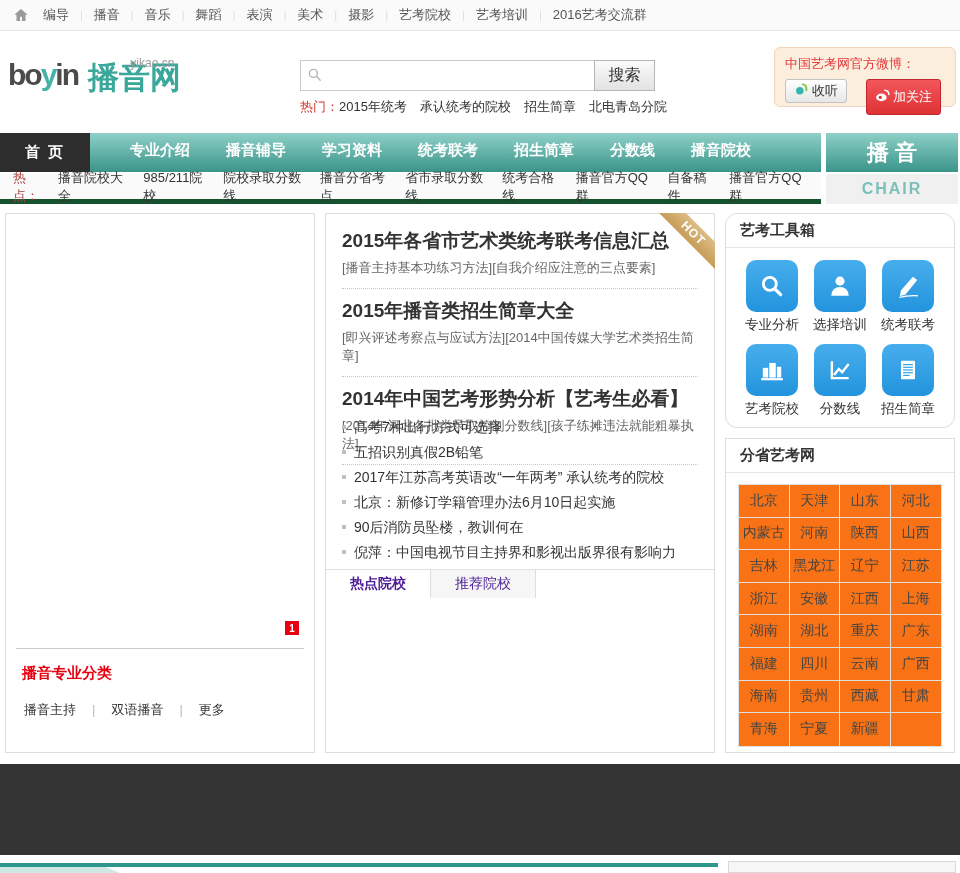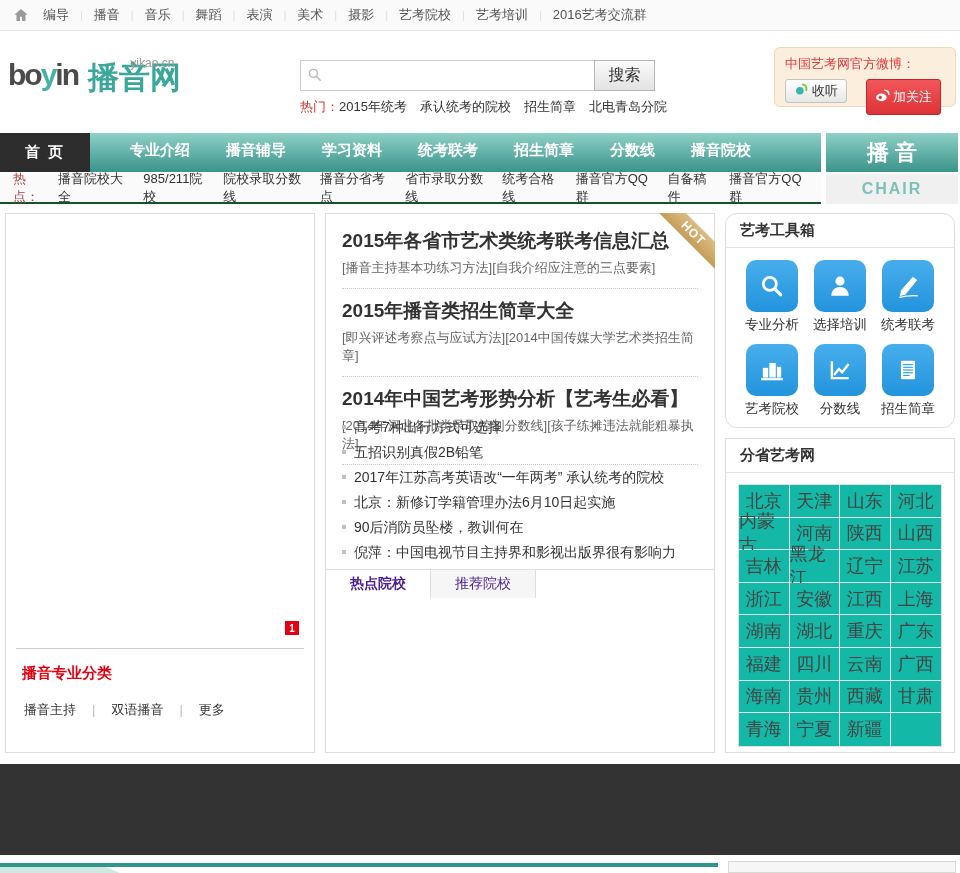--- a/index.html
+++ b/index.html
@@ -55,21 +55,21 @@
   .nav-band { flex:1; height:39px; background:linear-gradient(#8ed0c7,#3a948a);
     display:flex; align-items:center; justify-content:space-between; padding:0 70px 4px 40px; }
   .nav-band a { color:#fff; font-size:15px; font-weight:bold; }
   .nav-gap { width:5px; background:#fff; }
   .nav-channel { width:132px; height:39px; background:linear-gradient(#8ed0c7,#3a948a);
     color:#fff; font-size:22px; font-weight:bold; letter-spacing:6px;
     display:flex; align-items:center; justify-content:center; padding-left:6px; }
 
   
   .hotrow { position:absolute; top:174px; left:0; width:958px; height:30px; display:flex; }
-  .hotrow-left { flex:1; background:#fafafa; border-bottom:2px solid #14532d;
+  .hotrow-left { flex:1; background:#fafafa; border-bottom:5px solid #14532d;
     display:flex; align-items:center; padding-left:13px; font-size:13px; }
   .hotrow-left .lab { color:#a94442; margin-right:10px; }
   .hotrow-left a { color:#333; margin-right:15px; }
   .hotrow-gap { width:5px; background:#fff; }
   .chair { width:132px; background:#f0f0f0; color:#7cc0b9; font-size:16px; font-weight:bold;
     letter-spacing:2px; display:flex; align-items:center; justify-content:center; }
 
   
   .card { position:absolute; background:#fff; border:1px solid #ddd; }
   .left-box  { left:5px;   top:213px; width:310px; height:540px; }
@@ -111,22 +111,22 @@
     row-gap:10px; justify-items:center; }
   .tool { display:flex; flex-direction:column; align-items:center; cursor:pointer;text-align:center; }
   .tile { width:52px; height:52px; border-radius:10px; background:linear-gradient(#47aeec,#2294dd);
     display:flex; align-items:center; justify-content:center; }
   .tool .tlabel { margin-top:4px; font-size:13.5px; color:#333; }
 
   
   .prov-grid { margin:11px 12px; display:grid; grid-template-columns:repeat(4,1fr);
     border:1px solid #e0e0e0; }
   .prov-cell { height:32.6px; display:flex; align-items:center; justify-content:center;
-    font-size:18px; color:#444; border-right:1px solid #e0e0e0; border-bottom:1px solid #e0e0e0;
-    cursor:pointer; background:#14b8a6; }
+    font-size:14px; color:#444; border-right:1px solid #e0e0e0; border-bottom:1px solid #e0e0e0;
+    cursor:pointer; background:#f97316; }
   .prov-cell:nth-child(4n) { border-right:none; }
   .prov-cell:nth-last-child(-n+4) { border-bottom:none; }
 
   
   .footer { position:absolute; top:764px; left:0; width:960px; height:91px; background:#333; }
   .bottom-teal { position:absolute; top:863px; left:0; width:718px; height:4px; background:#2f968c; }
   .bottom-tab { position:absolute; top:867px; left:0; width:120px; height:6px; background:#cfe8e4;
     clip-path:polygon(0 0,106px 0,120px 100%,0 100%); }
   .bottom-right-box { position:absolute; top:861px; left:728px; width:228px; height:12px;
     border:1px solid #d8d8d8; background:#f6f6f6; }

